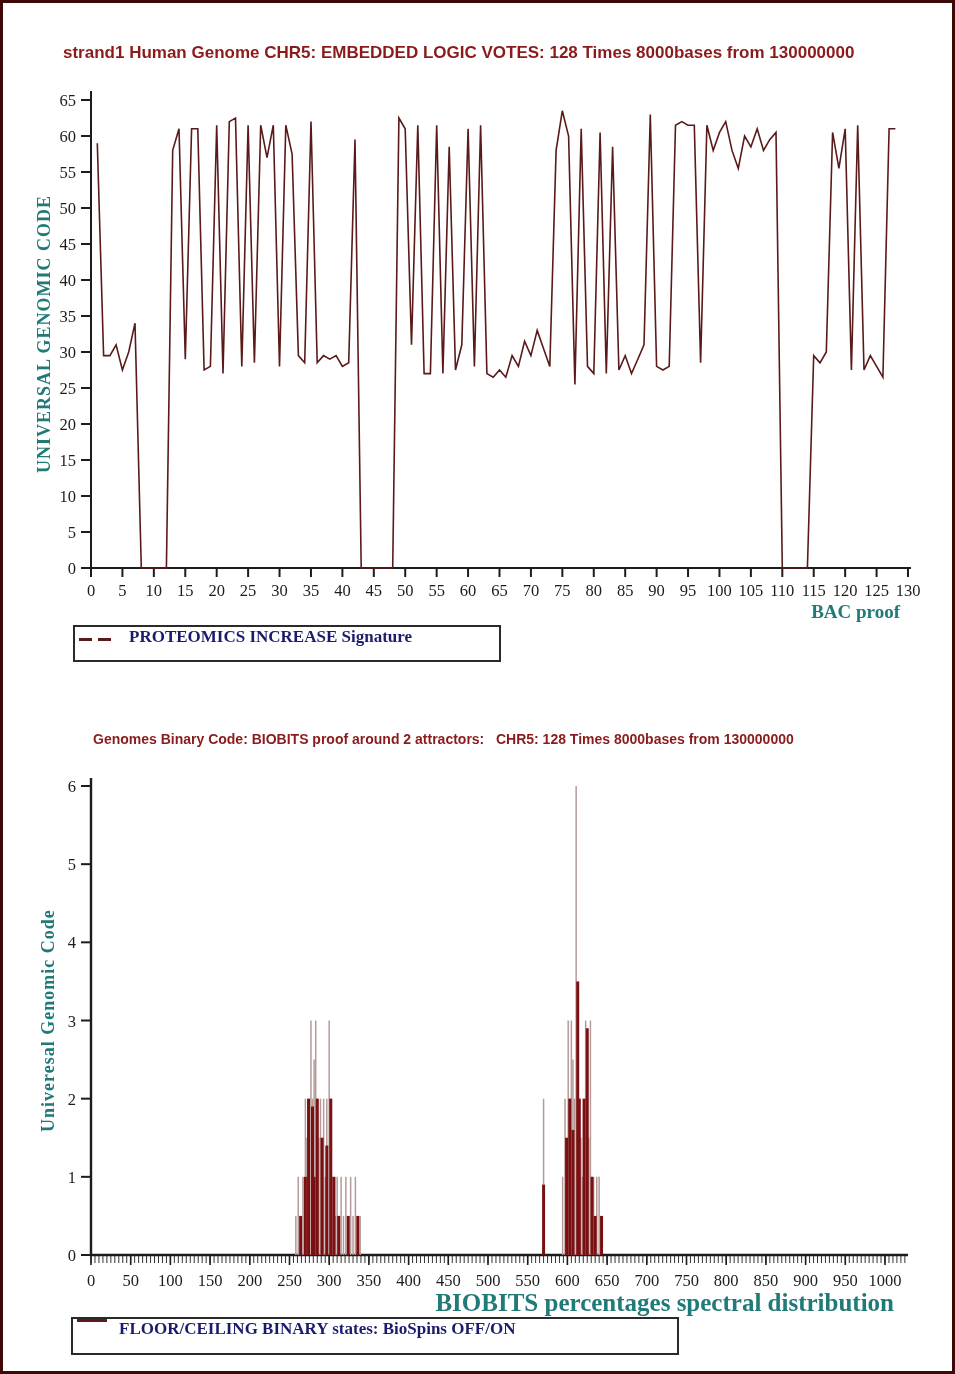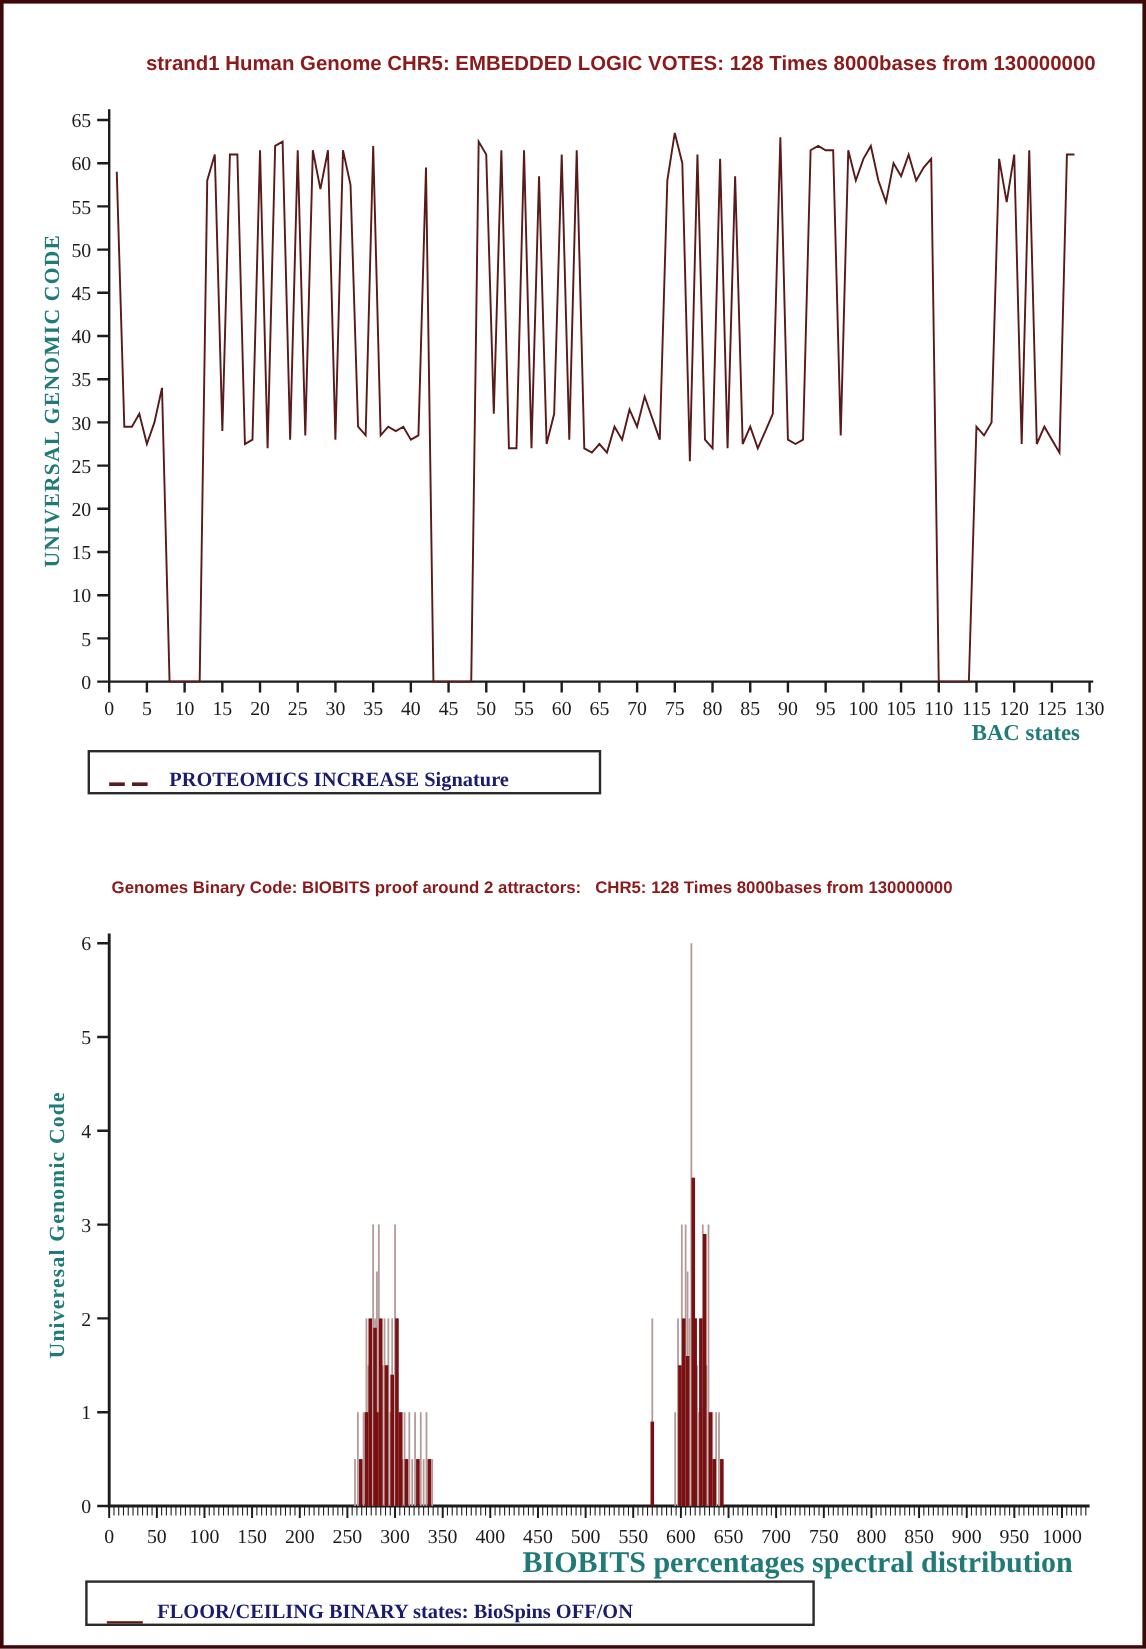--- a/index.html
+++ b/index.html
@@ -6,37 +6,37 @@
   .page{
     position:relative; width:955px; height:1374px;
     background:#ffffff; border:3px solid #3f0808; box-sizing:border-box;
     overflow:hidden;
     font-family:"Liberation Serif", serif;
   }
   .chart-title{
     position:absolute; font-family:"Liberation Sans", sans-serif;
     font-weight:bold; white-space:pre; overflow:hidden;
   }
-  .title1{ left:60px; top:40px; width:850px; text-align:right; font-size:17px; }
+  .title1{ left:60px; top:40px; width:850px; text-align:left; font-size:17px; }
   .title2{ left:90px; top:728px; width:862px; font-size:14px; }
   .ylab{
     position:absolute; display:flex; align-items:center; justify-content:center;
     writing-mode:vertical-rl; transform:rotate(180deg);
     font-weight:bold; font-size:18px; letter-spacing:1px; white-space:nowrap;
   }
   .ylab1{ left:22px; top:97px; width:38px; height:468px; }
   .ylab2{ left:26px; top:783px; width:38px; height:469px; }
   .xlab{
     position:absolute; font-weight:bold; white-space:nowrap;
   }
   .xlab1{ right:52px; top:598px; font-size:19px; }
   .xlab2{ right:58px; top:1286px; font-size:25px; }
   .legend-box{
     position:absolute; background:#ffffff; border:2px solid #2a2a2a;
-    display:flex; align-items:flex-end; padding-left:16px; box-sizing:border-box;
+    display:flex; align-items:flex-start; padding-left:4px; box-sizing:border-box;
   }
   .legend1{ left:70px; top:622px; width:428px; height:37px; }
   .legend2{ left:68px; top:1314px; width:608px; height:38px; }
   .legend-text{
     font-weight:bold; font-size:17px; margin-left:12px; white-space:nowrap;
   }
   .dash{ display:inline-block; width:13px; height:3px; margin-right:6px; }
   .longdash{ display:inline-block; width:30px; height:2.5px; }
   svg{ position:absolute; left:0; }
   text.tick{ font-family:"Liberation Serif", serif; font-size:16.5px; fill:#1c1c1c; }
@@ -132,21 +132,21 @@
         <line x1="842.1538461538462" y1="565" x2="842.1538461538462" y2="574" stroke="#1c1c1c" stroke-width="2"></line>
         <text x="842.1538461538462" y="593" text-anchor="middle" class="tick">120</text>
         <line x1="873.5769230769231" y1="565" x2="873.5769230769231" y2="574" stroke="#1c1c1c" stroke-width="2"></line>
         <text x="873.5769230769231" y="593" text-anchor="middle" class="tick">125</text>
         <line x1="905" y1="565" x2="905" y2="574" stroke="#1c1c1c" stroke-width="2"></line>
         <text x="905" y="593" text-anchor="middle" class="tick">130</text>
       </g>
       <polyline points="94.3,140.2 100.6,352.6 106.9,352.6 113.1,341.8 119.4,367.0 125.7,349.0 132.0,320.2 138.3,565.0 144.6,565.0 150.8,565.0 157.1,565.0 163.4,565.0 169.7,147.4 176.0,125.8 182.3,356.2 188.6,125.8 194.8,125.8 201.1,367.0 207.4,363.4 213.7,122.2 220.0,370.6 226.3,118.6 232.5,115.0 238.8,363.4 245.1,122.2 251.4,359.8 257.7,122.2 264.0,154.6 270.3,122.2 276.5,363.4 282.8,122.2 289.1,151.0 295.4,352.6 301.7,359.8 308.0,118.6 314.2,359.8 320.5,352.6 326.8,356.2 333.1,352.6 339.4,363.4 345.7,359.8 352.0,136.6 358.2,565.0 364.5,565.0 370.8,565.0 377.1,565.0 383.4,565.0 389.7,565.0 395.9,115.0 402.2,125.8 408.5,341.8 414.8,122.2 421.1,370.6 427.4,370.6 433.7,122.2 439.9,370.6 446.2,143.8 452.5,367.0 458.8,341.8 465.1,125.8 471.4,363.4 477.6,122.2 483.9,370.6 490.2,374.2 496.5,367.0 502.8,374.2 509.1,352.6 515.4,363.4 521.6,338.2 527.9,352.6 534.2,327.4 540.5,345.4 546.8,363.4 553.1,147.4 559.3,107.8 565.6,133.0 571.9,381.4 578.2,125.8 584.5,363.4 590.8,370.6 597.1,129.4 603.3,370.6 609.6,143.8 615.9,367.0 622.2,352.6 628.5,370.6 634.8,356.2 641.0,341.8 647.3,111.4 653.6,363.4 659.9,367.0 666.2,363.4 672.5,122.2 678.8,118.6 685.0,122.2 691.3,122.2 697.6,359.8 703.9,122.2 710.2,147.4 716.5,129.4 722.7,118.6 729.0,147.4 735.3,165.4 741.6,133.0 747.9,143.8 754.2,125.8 760.5,147.4 766.7,136.6 773.0,129.4 779.3,565.0 785.6,565.0 791.9,565.0 798.2,565.0 804.4,565.0 810.7,352.6 817.0,359.8 823.3,349.0 829.6,129.4 835.9,165.4 842.2,125.8 848.4,367.0 854.7,122.2 861.0,367.0 867.3,352.6 873.6,363.4 879.9,374.2 886.1,125.8 892.4,125.8" fill="none" stroke="#5a1a1a" stroke-width="1.6"></polyline>
     </svg>
 
-  <div class="xlab xlab1" style="color: rgb(31, 122, 120);">BAC states</div>
+  <div class="xlab xlab1" style="color: rgb(31, 122, 120);">BAC proof</div>
 
   <div class="legend-box legend1">
     <span>
       <span class="dash" style="background: rgb(90, 26, 26);"></span><span class="dash" style="background: rgb(90, 26, 26);"></span>
     </span>
     <span class="legend-text" style="color: rgb(27, 27, 110);">PROTEOMICS INCREASE Signature</span>
   </div>
 
   <div class="chart-title title2" style="color: rgb(139, 26, 26);">Genomes Binary Code: BIOBITS proof around 2 attractors:   CHR5: 128 Times 8000bases from 130000000</div>
 

